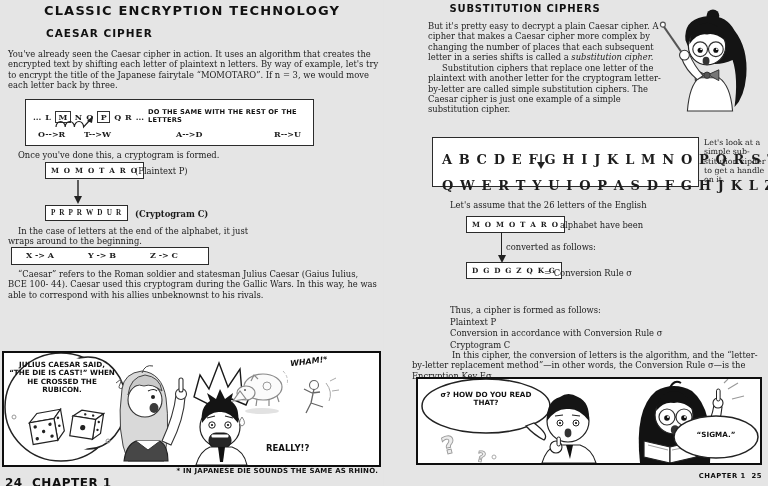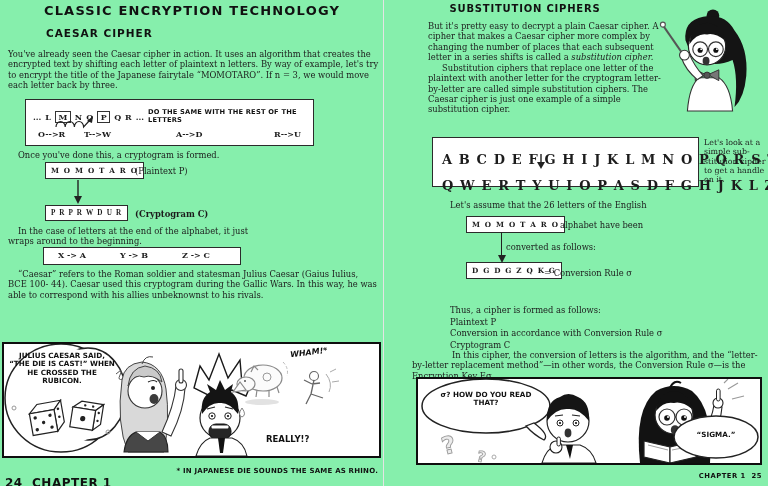--- a/index.html
+++ b/index.html
@@ -1,19 +1,19 @@
 <!DOCTYPE html>
 <html><head>
 <meta charset="utf-8">
 <style>
   html,body{margin:0;padding:0;background:#ffffff;}
   body{width:768px;height:486px;position:relative;overflow:hidden;
        font-family:"DejaVu Serif",serif;color:#1c1c1c;}
   .abs{position:absolute;}
-  .page{position:absolute;top:0;width:384px;height:486px;background:#86efac;}
+  .page{position:absolute;top:0;width:384px;height:486px;background:#e5e5e5;}
   .serif{font-family:"DejaVu Serif",serif;font-size:8.4px;line-height:1.24;color:#1c1c1c;}
   .comic{font-family:"DejaVu Sans",sans-serif;font-weight:bold;color:#111;}
   .title-main{font-size:13px;letter-spacing:1.2px;width:100%;text-align:center;top:3px;left:0;}
   .box{border:1px solid #2b2b2b;background:#fff;}
   .letterbox{border:1px solid #2b2b2b;background:#fff;display:inline-block;
              font-family:"DejaVu Serif",serif;font-weight:bold;font-size:7.2px;
              letter-spacing:1.2px;padding:3px 5px;white-space:nowrap;}
   .panel{position:absolute;border:2px solid #0e0e0e;background:#fff;overflow:hidden;}
   .bubtext{font-family:"DejaVu Sans",sans-serif;font-weight:bold;font-size:7.2px;
            line-height:1.18;text-align:center;color:#111;}
@@ -61,29 +61,29 @@
   <svg class="abs" style="left:72px;top:180px;" width="12" height="24" viewBox="0 0 12 24">
     <line x1="6" y1="0" x2="6" y2="17" stroke="#222" stroke-width="1.4"></line>
     <polygon points="2,16 10,16 6,24" fill="#222"></polygon>
   </svg>
 
   <div class="abs letterbox" style="left:45px;top:205px;font-family:Liberation Serif, serif;">P R P R W D U R</div>
   <div class="abs serif" style="left:135px;top:209px;font-weight:bold;">(Cryptogram C)</div>
 
   <div class="abs serif" style="left:8px;top:226px;width:248px;text-indent:10px;">In the case of letters at the end of the alphabet, it just wraps around to the beginning.</div>
 
-  <div class="abs box" style="left:43px;top:247px;width:196px;height:16px;">
+  <div class="abs box" style="left:11px;top:247px;width:196px;height:16px;">
     <span class="abs maplabel" style="left:14px;top:2px;">X -&gt; A</span>
     <span class="abs maplabel" style="left:76px;top:2px;">Y -&gt; B</span>
     <span class="abs maplabel" style="left:138px;top:2px;">Z -&gt; C</span>
   </div>
 
   <div class="abs serif" style="left:8px;top:269px;width:370px;text-indent:10px;">“Caesar” refers to the Roman soldier and statesman Julius Caesar (Gaius Iulius, BCE 100- 44). Caesar used this cryptogram during the Gallic Wars. In this way, he was able to correspond with his allies unbeknownst to his rivals.</div>
 
-  <div class="panel" style="left:2px;top:342px;width:375px;height:112px;">
+  <div class="panel" style="left:2px;top:351px;width:375px;height:112px;">
     <svg width="375" height="112" viewBox="0 0 375 112">
 
       <g>
         <ellipse cx="57" cy="54" rx="56" ry="54" fill="#fff" stroke="#222" stroke-width="1.5"></ellipse>
         <ellipse cx="84" cy="50" rx="38" ry="46" fill="#fff" stroke="#222" stroke-width="1.5"></ellipse>
         <ellipse cx="62" cy="52" rx="50" ry="48" fill="#fff" stroke="none"></ellipse>
         <path d="M112,30 q8,-7 4,1 q-3,6 3,4" stroke="#555" stroke-width="1" fill="none"></path>
       </g>
 
       <g transform="translate(24,62) rotate(-10)">

